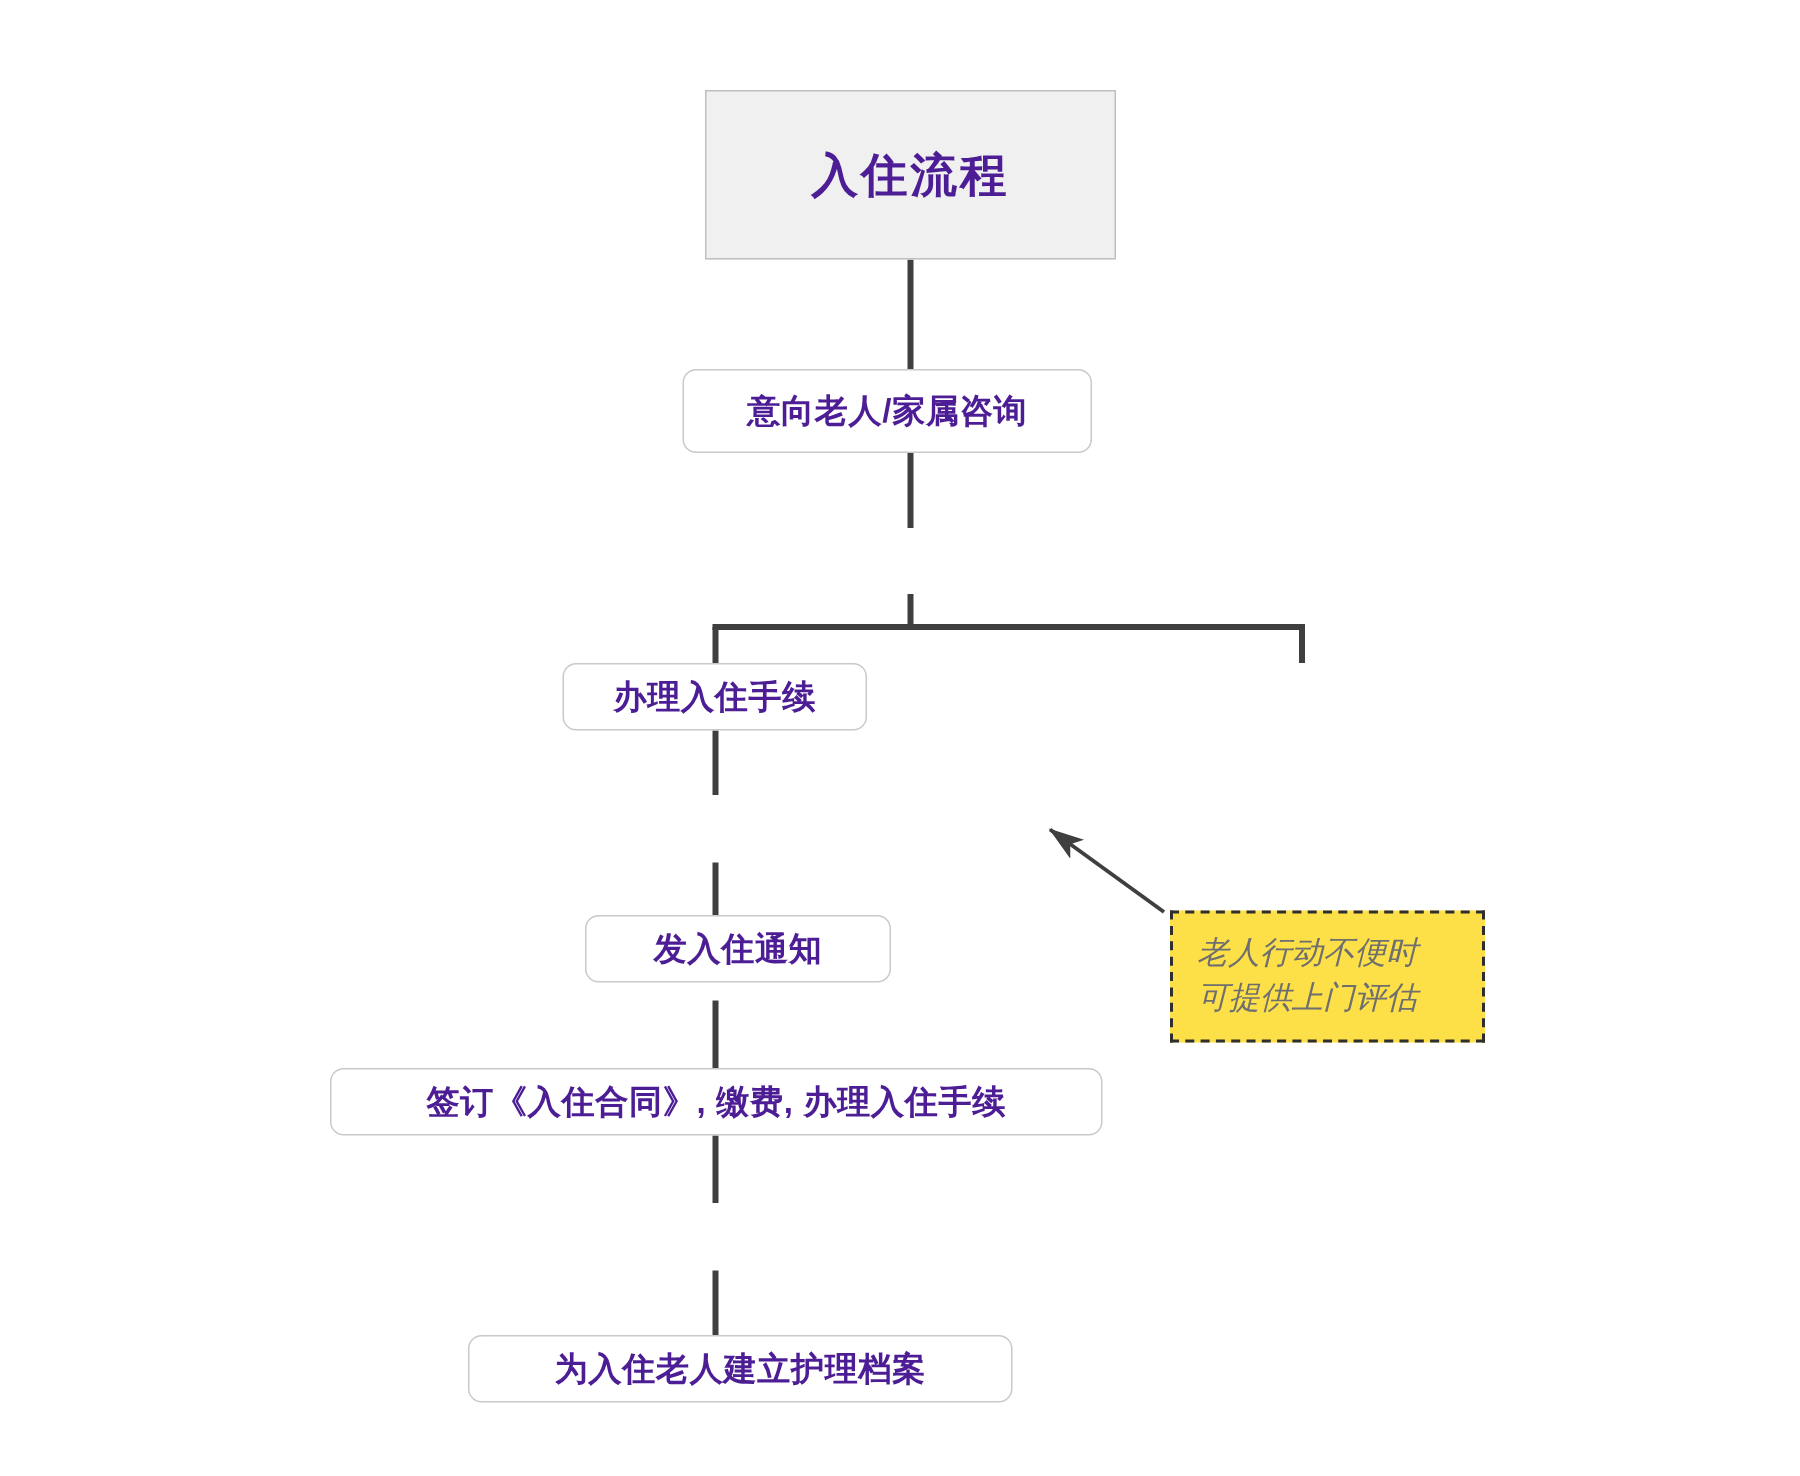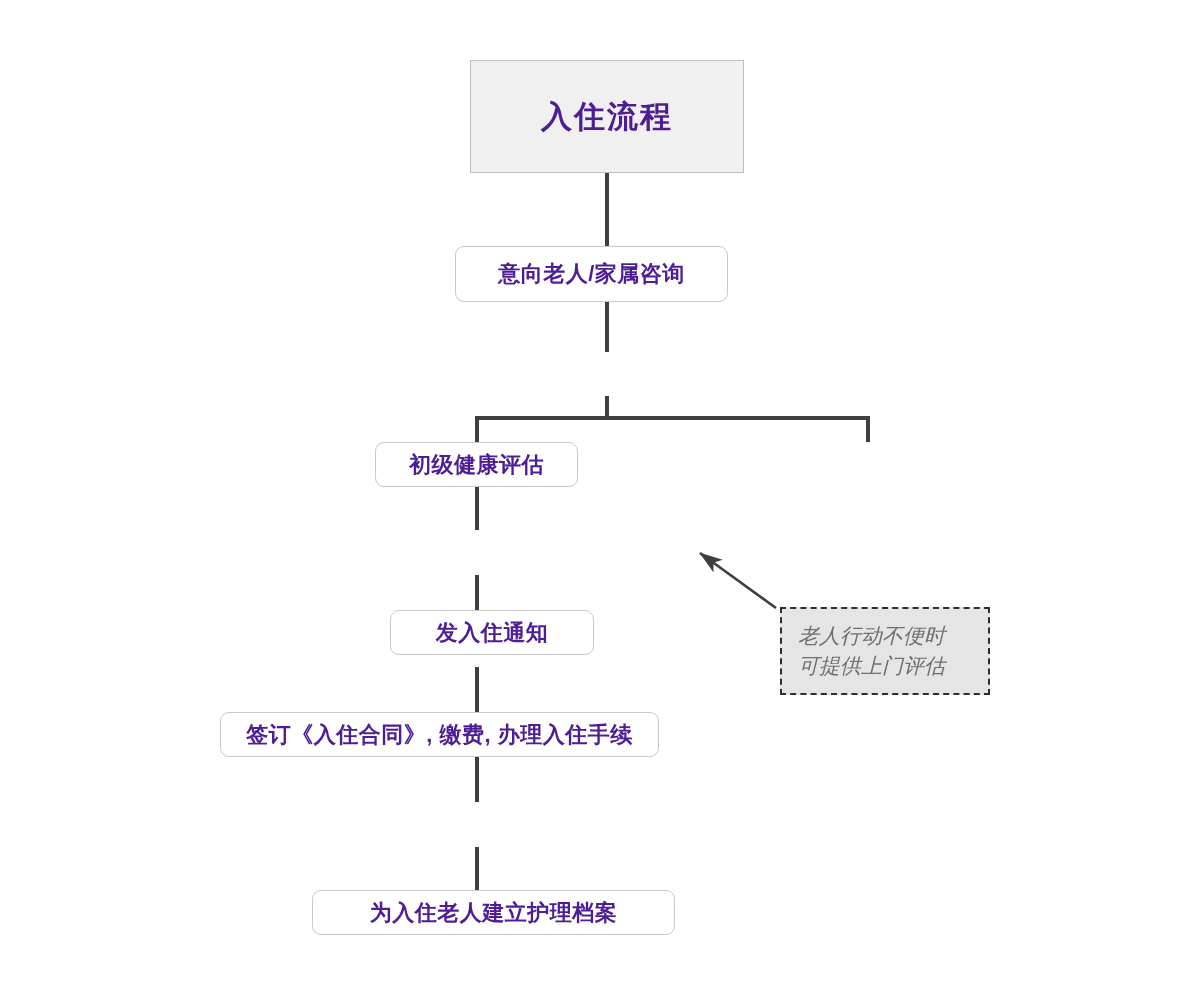--- a/index.html
+++ b/index.html
@@ -52,21 +52,21 @@
     background: #f0f0f0;
     border: 1.6px solid #bfbfbf;
     border-radius: 0;
     font-size: 31px;
     letter-spacing: 2px;
   }
   .note-node {
     position: absolute;
     box-sizing: border-box;
     z-index: 2;
-    background: #e5e5e5;
+    background: #fde047;
     border: 2px dashed #2e2e2e;
     border-radius: 0;
     display: flex;
     flex-direction: column;
     align-items: flex-start;
     justify-content: center;
     padding: 6px 16px;
     color: #6f6f6f;
     font-style: italic;
     font-size: 21px;
@@ -115,30 +115,30 @@
   <div class="node title-node" style="left:470px; top:60px; width:274px; height:113px;">
     <span>入住流程</span>
   </div>
 
   <div class="node" style="left:455px; top:246px; width:273px; height:56px;">
     <span>意向老人/家属咨询</span>
   </div>
 
 
   <div class="node" style="left:375px; top:442px; width:203px; height:45px;">
-    <span>初级健康评估</span>
+    <span>办理入住手续</span>
   </div>
 
 
 
   <div class="node" style="left:390px; top:610px; width:204px; height:45px;">
     <span>发入住通知</span>
   </div>
 
-  <div class="node" style="left:220px; top:712px; width:439px; height:45px;">
+  <div class="node" style="left:220px; top:712px; width:515px; height:45px;">
     <span>签订《入住合同》, 缴费, 办理入住手续</span>
   </div>
 
 
   <div class="node" style="left:312px; top:890px; width:363px; height:45px;">
     <span>为入住老人建立护理档案</span>
   </div>
 
   <div class="note-node" style="left:780px; top:607px; width:210px; height:88px;">
     <span class="note-line">老人行动不便时</span>

